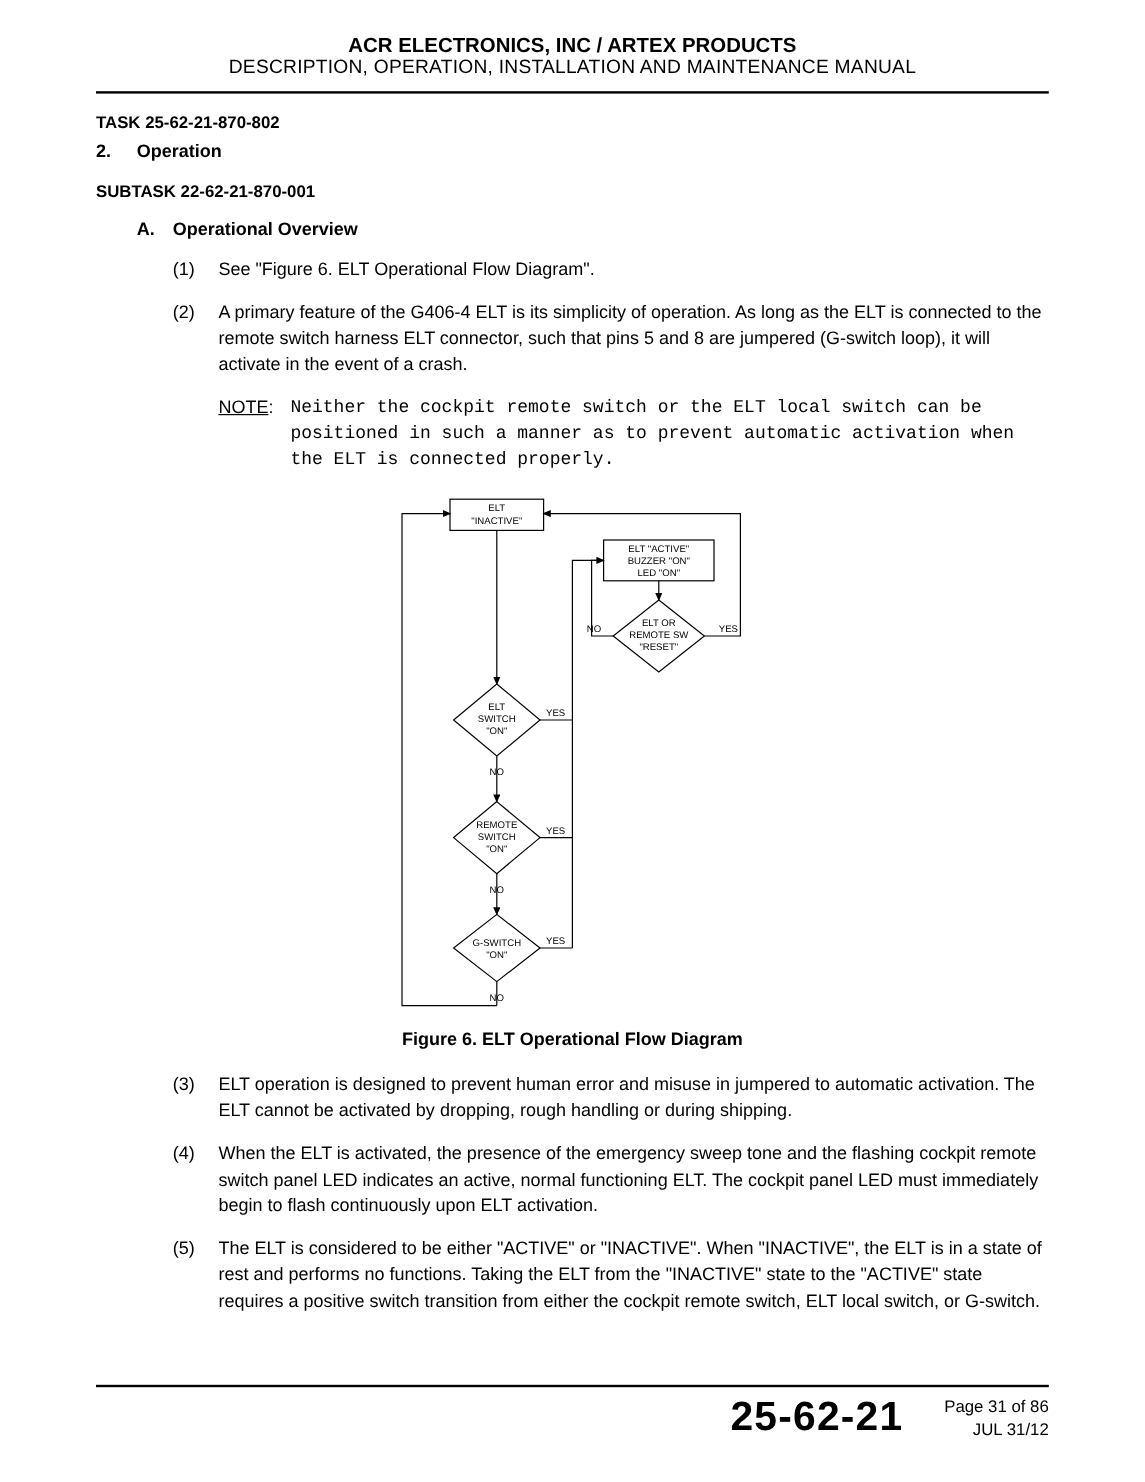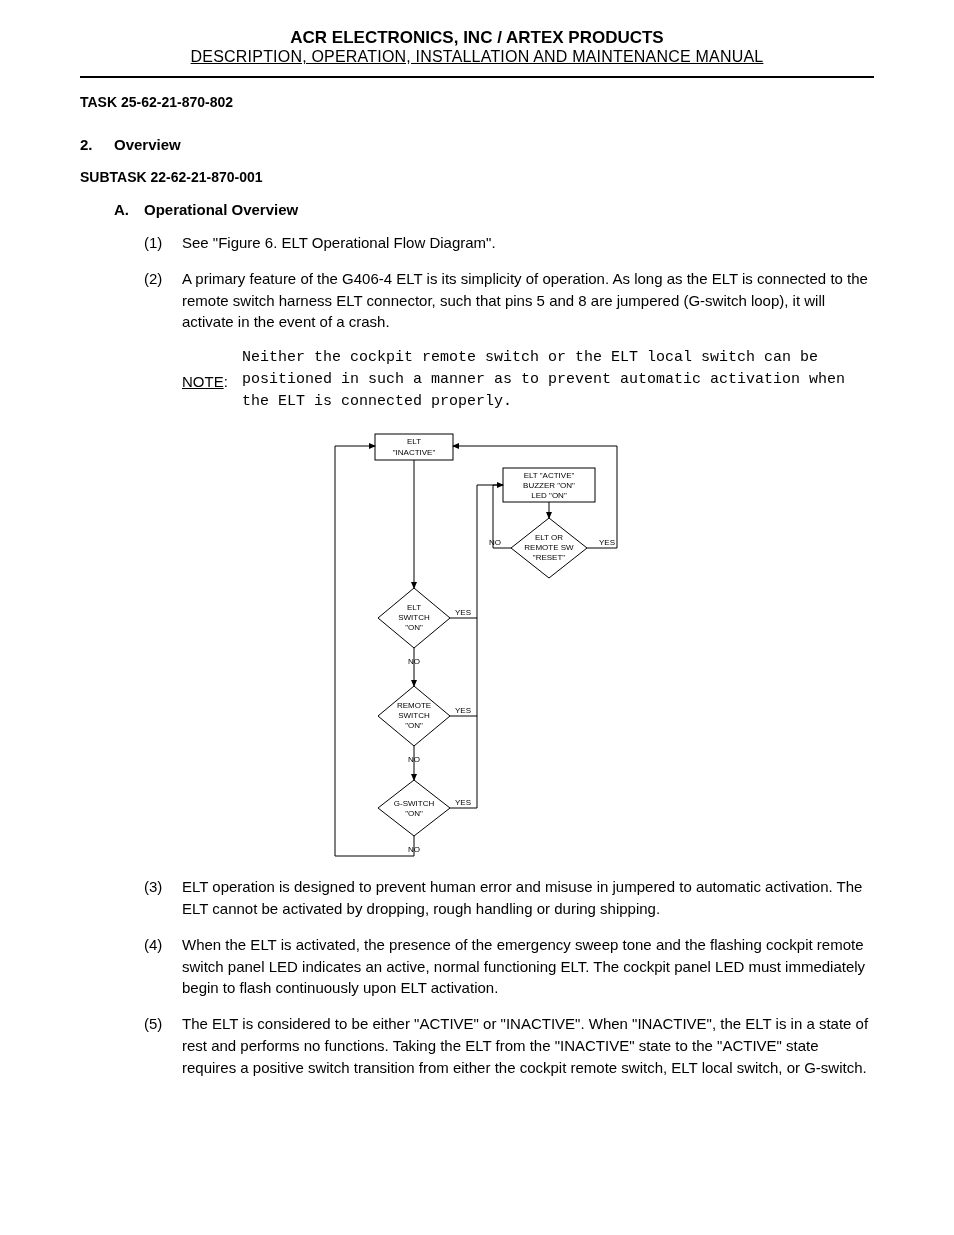--- a/index.html
+++ b/index.html
@@ -1,35 +1,35 @@
 <!DOCTYPE html>
 <html><head>
 <meta charset="utf-8">
 <style>
   html,body{margin:0;padding:0;background:#fff;color:#000;font-family:Verdana,Geneva,sans-serif;}
   .page{width:954px;height:1235px;margin:0 auto;position:relative;box-sizing:border-box;padding:28px 80px 11px 80px;}
   .hdr{text-align:center;}
   .hdr .l1{font-weight:bold;font-size:17px;}
-  .hdr .l2{font-size:16px;letter-spacing:.2px;text-decoration:underline;}
+  .hdr .l2{font-size:16px;letter-spacing:.2px;}
   .hdr .l3{font-size:16px;margin-top:2px;}
   .rule{border:none;border-top:2px solid #000;margin:10px 0 16px 0;}
-  .task{font-weight:bold;font-size:14px;margin:0 0 26px 0;}
+  .task{font-weight:bold;font-size:14px;margin:0 0 8px 0;}
   .secrow{display:flex;font-weight:bold;font-size:15px;margin:0 0 16px 0;}
   .secnum{width:34px;}
   .subtask{font-weight:bold;font-size:14px;margin:0 0 16px 0;}
   .il1{margin-left:34px;}
   .subhdr{display:flex;font-weight:bold;font-size:15px;margin:0 0 14px 0;}
   .subhdr .let{width:30px;}
   .il2{margin-left:64px;}
   .item{display:flex;font-size:15px;line-height:1.45;margin-bottom:14px;}
   .item .num{width:38px;flex:none;}
   .item .txt{flex:1;}
   .il3{margin-left:102px;}
   .note{display:flex;font-size:15px;line-height:1.45;margin-bottom:16px;}
-  .note .lbl{flex:none;width:60px;margin-top:24px;}
+  .note .lbl{flex:none;width:60px;}
   .note .lbl span{text-decoration:underline;}
   .note .ntxt{flex:1;font-family:Liberation Mono, monospace;}
   .figwrap{display:flex;justify-content:center;margin:0 0 8px 0;text-align:right;}
   .figwrap svg{display:block;}
   .figcap{text-align:center;font-weight:bold;font-size:15px;margin:6px 0 18px 0;}
   .btmrule{border:none;border-top:2px solid #000;margin:14px 0 6px 0;}
   .footer{position:absolute;left:80px;right:80px;bottom:34px;}
   .frow{display:flex;align-items:center;justify-content:flex-end;gap:34px;}
   .chap{font-weight:bold;font-size:34px;letter-spacing:1px;}
   .pginfo{font-size:14px;text-align:right;line-height:1.35;}
@@ -43,21 +43,21 @@
   <div class="hdr">
     <div class="l1">ACR ELECTRONICS, INC / ARTEX PRODUCTS</div>
     <div class="l2">DESCRIPTION, OPERATION, INSTALLATION AND MAINTENANCE MANUAL</div>
   </div>
   <hr class="rule">
 
   <div class="task">TASK  25-62-21-870-802</div>
 
   <div class="secrow">
     <div class="secnum">2.</div>
-    <div>Overview</div>
+    <div>Operation</div>
   </div>
 
   <div class="subtask">SUBTASK  22-62-21-870-001</div>
 
   <div class="il1">
     <div class="subhdr">
       <div class="let">A.</div>
       <div>Operational Overview</div>
     </div>
   </div>
@@ -149,30 +149,41 @@
 
       <line x1="242" y1="74" x2="242" y2="90" stroke="#000" marker-end="url(#ah)"></line>
 
       <polyline points="204,120 186,120 186,57 196,57" fill="none" stroke="#000"></polyline>
       <text class="svgxs" x="194" y="117" text-anchor="end">NO</text>
 
       <polyline points="280,120 310,120 310,18 146,18" fill="none" stroke="#000" marker-end="url(#ah)"></polyline>
       <text class="svgxs" x="292" y="117" text-anchor="start">YES</text>
     </svg>
   </div>
+  <div class="figcap">Figure 6.  ELT Operational Flow Diagram</div>
 
   <div class="il2">
     <div class="item">
       <div class="num">(3)</div>
       <div class="txt">ELT operation is designed to prevent human error and misuse in jumpered to automatic activation. The ELT cannot be activated by dropping, rough handling or during shipping.</div>
     </div>
     <div class="item">
       <div class="num">(4)</div>
       <div class="txt">When the ELT is activated, the presence of the emergency sweep tone and the flashing cockpit remote switch panel LED indicates an active, normal functioning ELT. The cockpit panel LED must immediately begin to flash continuously upon ELT activation.</div>
     </div>
     <div class="item">
       <div class="num">(5)</div>
       <div class="txt">The ELT is considered to be either "ACTIVE" or "INACTIVE". When "INACTIVE", the ELT is in a state of rest and performs no functions. Taking the ELT from the "INACTIVE" state to the "ACTIVE" state requires a positive switch transition from either the cockpit remote switch, ELT local switch, or G-switch.</div>
     </div>
   </div>
 
+  <div class="footer">
+    <hr class="btmrule">
+    <div class="frow">
+      <div class="chap">25-62-21</div>
+      <div class="pginfo">
+        <div>Page 31 of 86</div>
+        <div>JUL 31/12</div>
+      </div>
+    </div>
+  </div>
 
 </div>
 
 </body></html>

